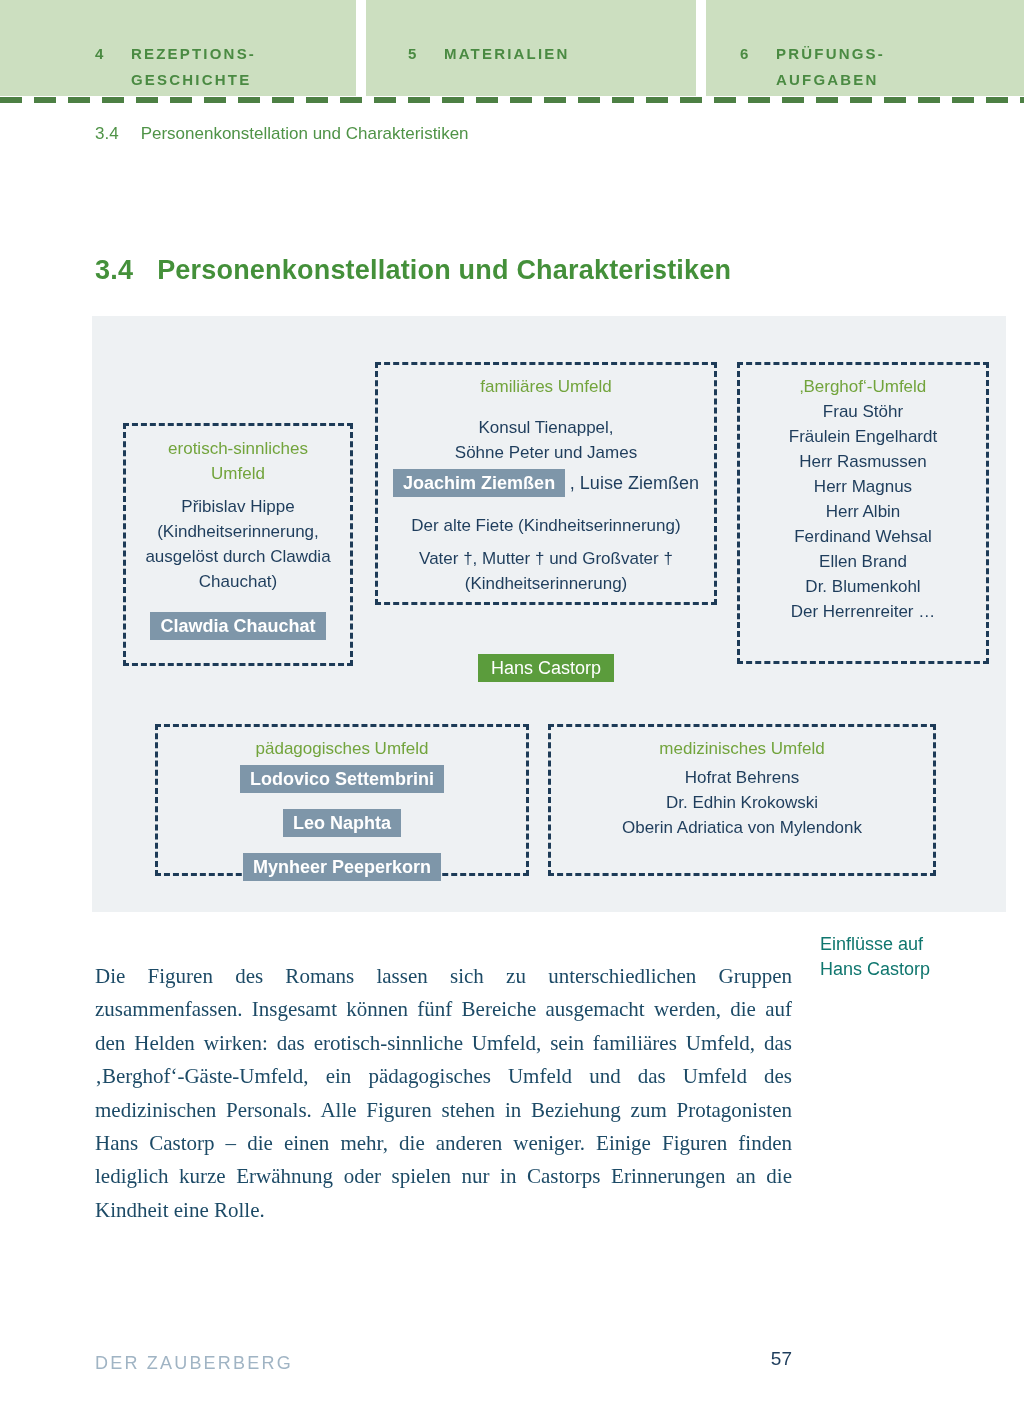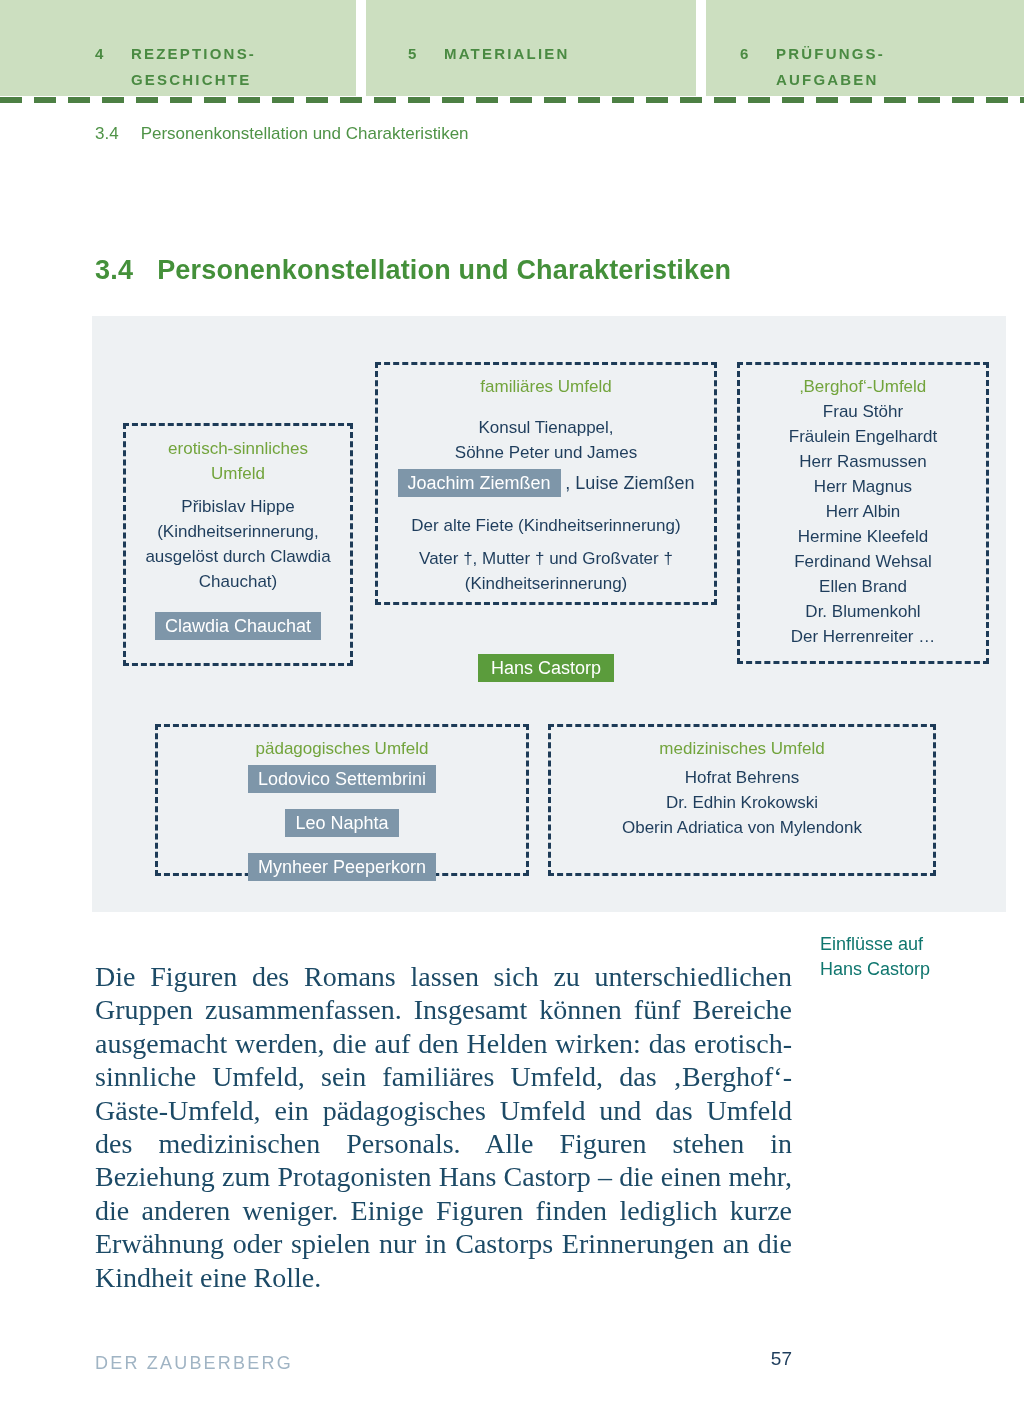--- a/index.html
+++ b/index.html
@@ -57,35 +57,35 @@
   .box-medical   { left:456px; top:408px; width:388px; height:152px; padding-top:9px; }
 
   .mt4  { margin-top:4px; }
   .mt6  { margin-top:16px; }
   .mt8  { margin-top:8px; }
   .mt16 { margin-top:16px; }
   .mt18 { margin-top:18px; }
 
   .hl {
     display:inline-block; background:#7e96a9; color:#ffffff;
-    padding:1px 10px; font-size:18px; line-height:26px;
+    padding:1px 10px; font-size:18px; line-height:26px;font-weight:bold;
   }
   .hl-suffix { font-size:18px; }
 
   .hans-chip {
     position:absolute; left:386px; top:338px;
     background:#5b9c3c; color:#ffffff; font-size:18px; line-height:22px;
     padding:3px 13px;
   }
 
   
   .body-paragraph {
     position:absolute; left:95px; top:960px; width:697px;
     font-family:"Liberation Serif", serif;
-    font-size:28px; line-height:33.4px; text-align:justify;
+    font-size:21px; line-height:33.4px; text-align:justify;
     color:#1c4a66;
   }
   .margin-note {
     position:absolute; left:820px; top:932px; width:190px;
     font-size:18px; line-height:25px; color:#0f766e;
   }
 
   
   .footer-title {
     position:absolute; left:95px; top:1353px;
@@ -166,21 +166,20 @@
       <div>(Kindheitserinnerung)</div>
     </div>
 
     <div class="dbox box-berghof">
       <div class="dtitle">‚Berghof‘-Umfeld</div>
       <div>Frau Stöhr</div>
       <div>Fräulein Engelhardt</div>
       <div>Herr Rasmussen</div>
       <div>Herr Magnus</div>
       <div>Herr Albin</div>
-      <div>Hermine Kleefeld</div>
       <div>Ferdinand Wehsal</div>
       <div>Ellen Brand</div>
       <div>Dr. Blumenkohl</div>
       <div>Der Herrenreiter …</div>
     </div>
 
     <div class="hans-chip">Hans Castorp</div>
 
     <div class="dbox box-medical">
       <div class="dtitle">medizinisches Umfeld</div>

